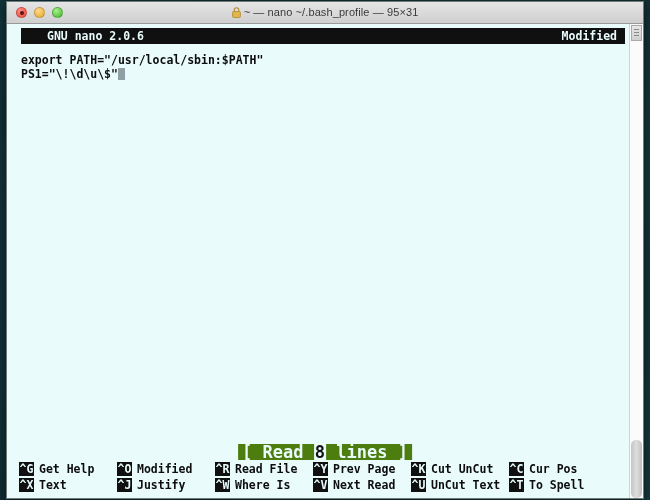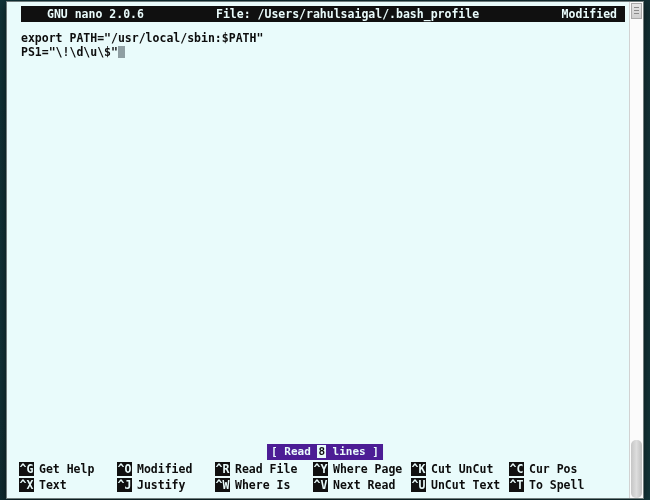--- a/index.html
+++ b/index.html
@@ -169,24 +169,24 @@
   
   #status-wrap {
     height: 17px;
     position: relative;
     margin-bottom: 1px;
   }
   #status-msg {
     position: absolute;
     left: 50%;
     transform: translateX(-50%);
-    background: #4c1d95;
+    background: #4d7c0f;
     color: #e9fbfb;
     font-family: "DejaVu Sans Mono", monospace;
-    font-size: 11px;
+    font-size: 17px;
     line-height: 16px;
     padding: 0 4px;
     font-weight: bold;
     white-space: pre;
   }
   #status-msg .inv {
     background: #e9fbfb;
     color: #101010;
     padding: 0 1px;
   }
@@ -263,45 +263,59 @@
     border-radius: 5px;
   }
 </style>
 </head>
 <body>
 
 <div id="desktop"></div>
 
 <div id="window">
 
+  <div id="titlebar">
+    <div id="traffic">
+      <span class="light red"></span>
+      <span class="light yellow"></span>
+      <span class="light green"></span>
+    </div>
+    <div id="title-center">
+      <span id="lock-icon">
+        <svg width="9" height="11" viewBox="0 0 9 11" xmlns="http://www.w3.org/2000/svg">
+          <path d="M2.2 4.6V3.1a2.3 2.3 0 0 1 4.6 0v1.5" fill="none" stroke="#b08a33" stroke-width="1.1"></path>
+          <rect x="0.6" y="4.5" width="7.8" height="6" rx="1" fill="#e3b64a" stroke="#a8801f" stroke-width="0.7"></rect>
+        </svg>
+      </span><span>~ — nano ~/.bash_profile — 95×31</span>
+    </div>
+  </div>
 
   <div id="term">
     <div id="term-inner">
 
       <div id="nano-header" class="mono">
         <span id="nano-version">GNU nano 2.0.6</span>
-        <span id="nano-file">File: /Users/rahulsaigal/.bash_profile</span>
         <span id="nano-modified">Modified</span>
       </div>
 
       <div id="editor">
         <div class="code-line">export PATH="/usr/local/sbin:$PATH"</div>
         <div class="code-line"><span>PS1="\!\d\u\$"</span><span class="cursor"></span></div>
       </div>
 
       <div id="status-wrap">
         <div id="status-msg"><span>[ Read </span><span class="inv">8</span><span> lines ]</span></div>
       </div>
 
       <div id="shortcuts">
         <div class="short-row">
           <div class="short-cell"><span class="key">^G</span><span>Get Help</span></div>
           <div class="short-cell"><span class="key">^O</span><span>Modified</span></div>
           <div class="short-cell"><span class="key">^R</span><span>Read File</span></div>
-          <div class="short-cell"><span class="key">^Y</span><span>Where Page</span></div>
+          <div class="short-cell"><span class="key">^Y</span><span>Prev Page</span></div>
           <div class="short-cell"><span class="key">^K</span><span>Cut UnCut</span></div>
           <div class="short-cell"><span class="key">^C</span><span>Cur Pos</span></div>
         </div>
         <div class="short-row">
           <div class="short-cell"><span class="key">^X</span><span>Text</span></div>
           <div class="short-cell"><span class="key">^J</span><span>Justify</span></div>
           <div class="short-cell"><span class="key">^W</span><span>Where Is</span></div>
           <div class="short-cell"><span class="key">^V</span><span>Next Read</span></div>
           <div class="short-cell"><span class="key">^U</span><span>UnCut Text</span></div>
           <div class="short-cell"><span class="key">^T</span><span>To Spell</span></div>

